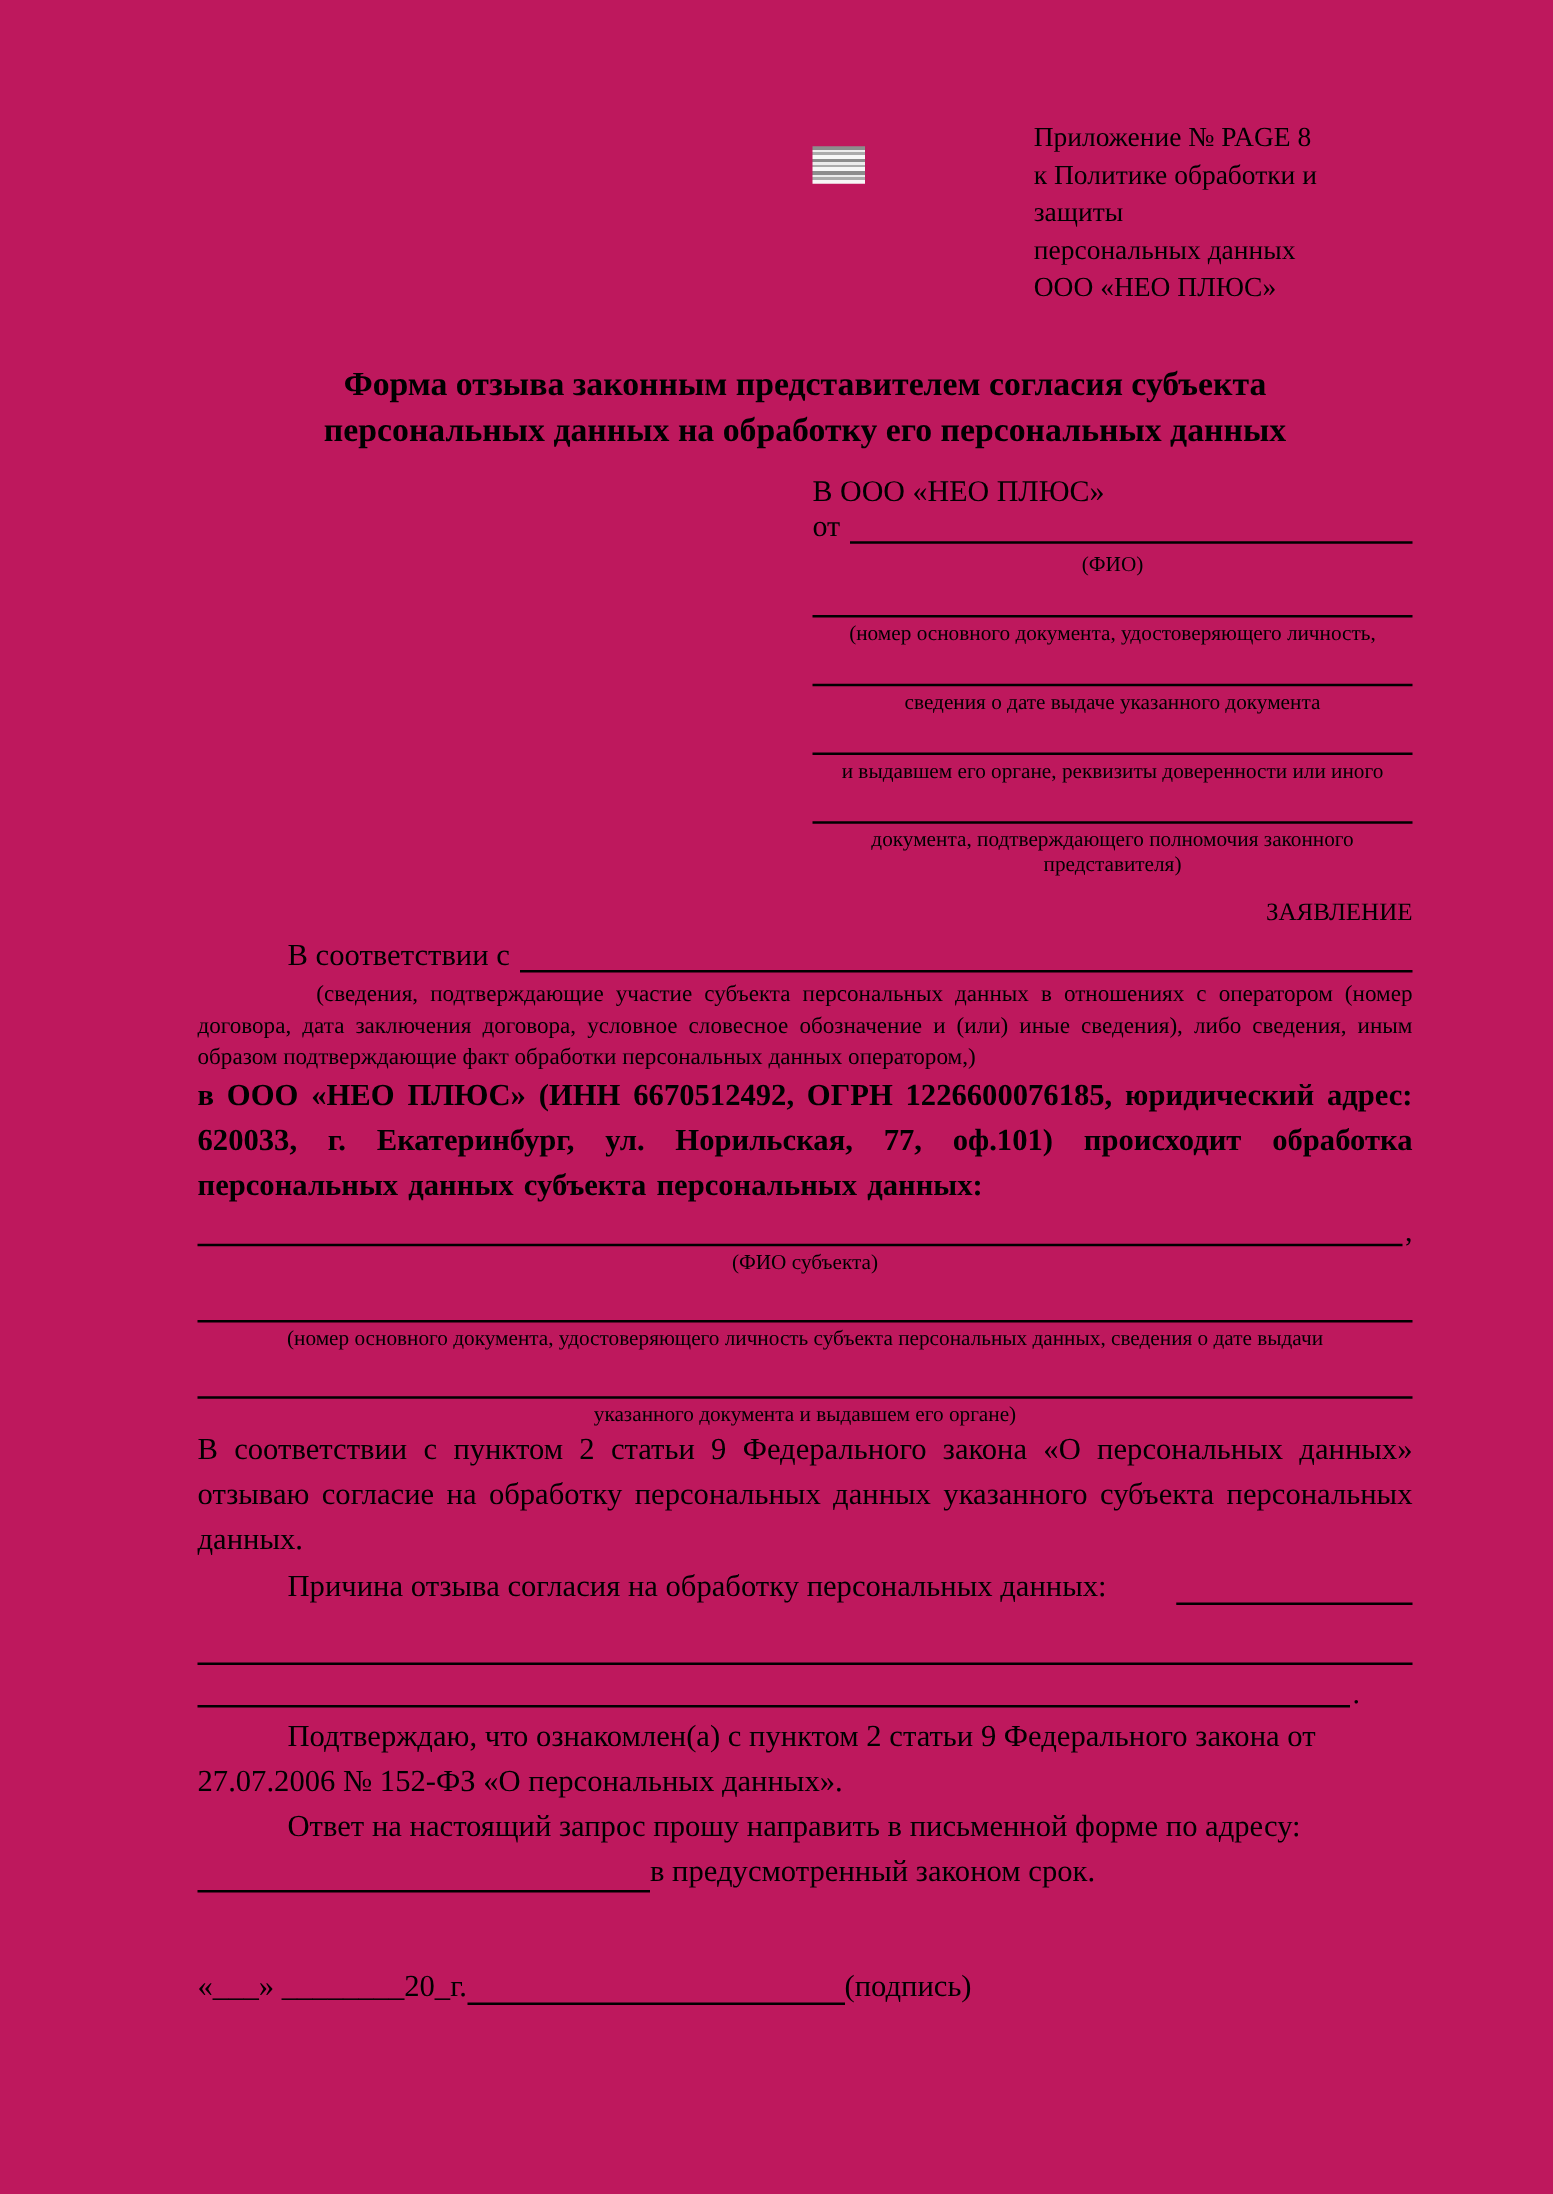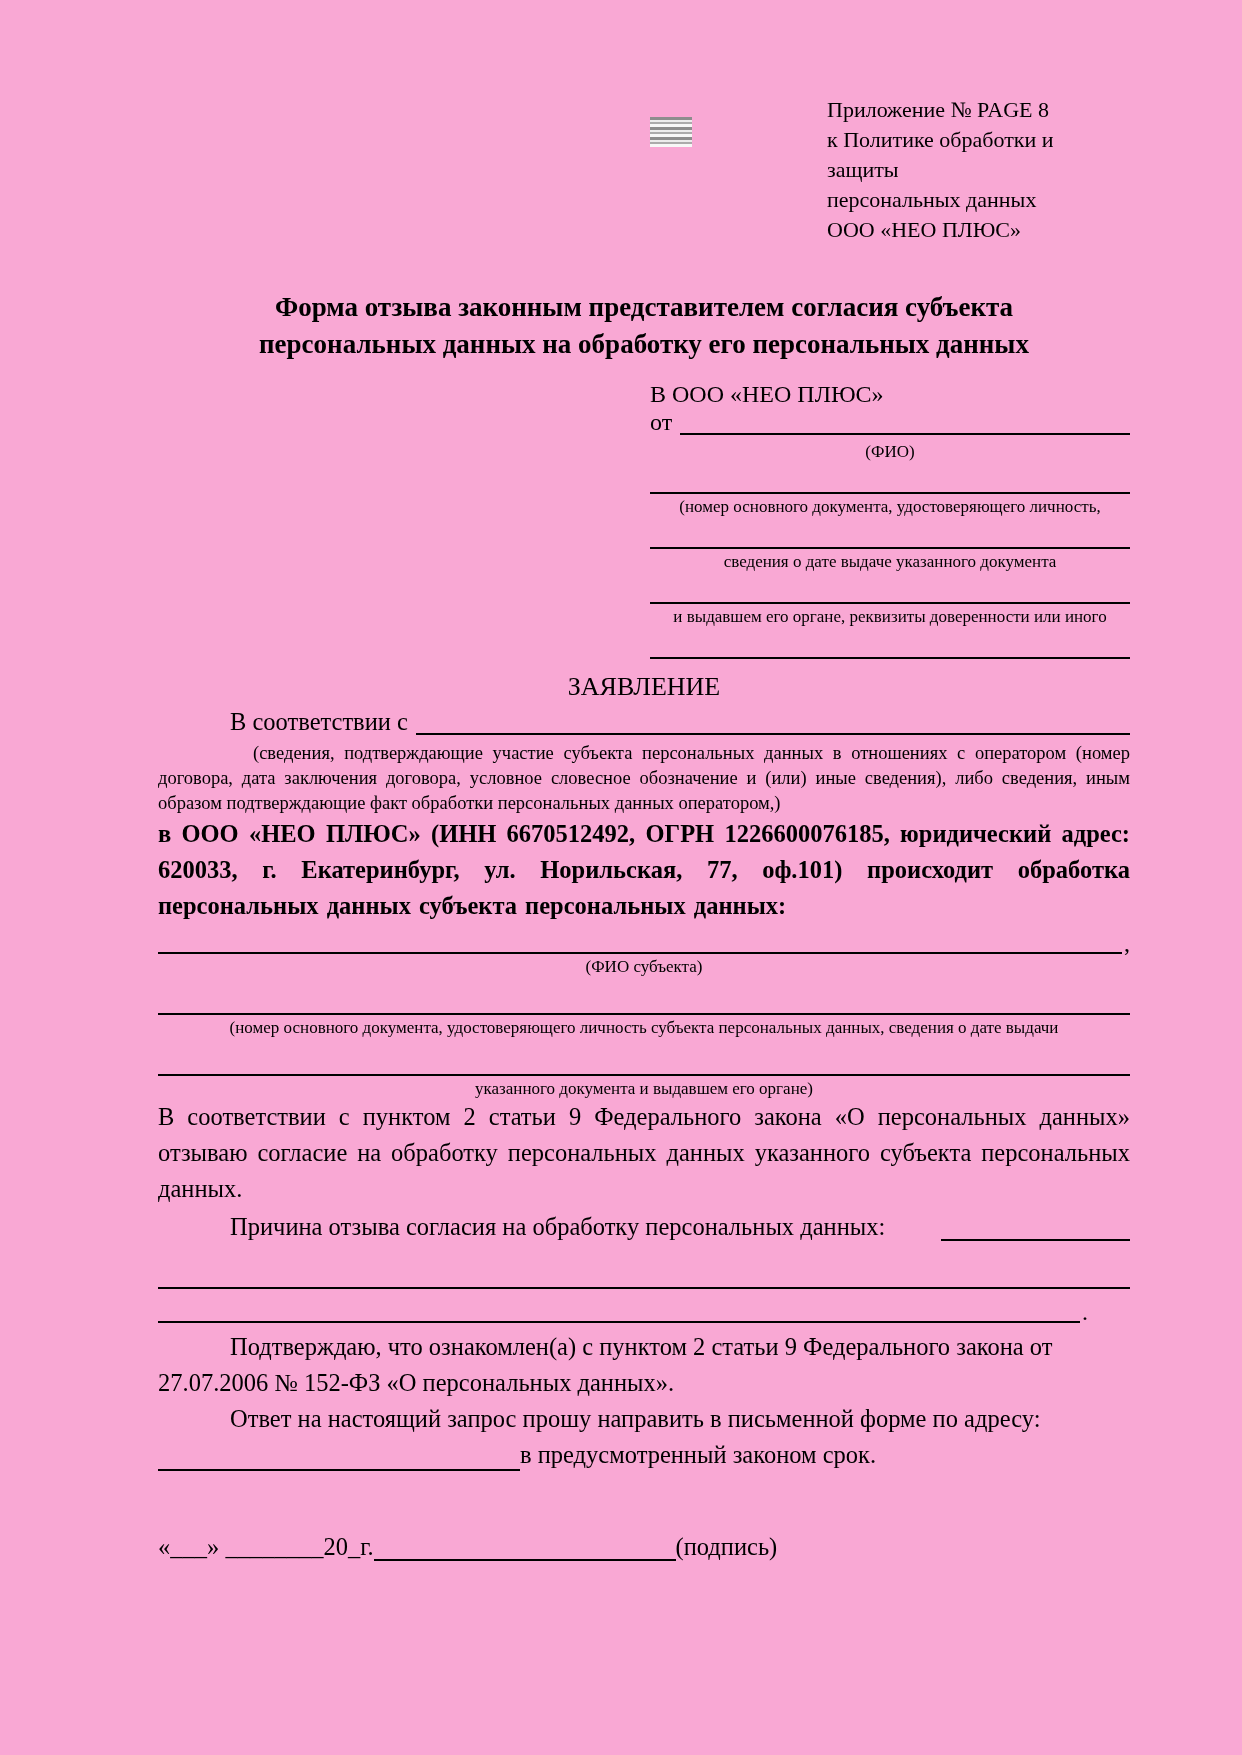--- a/index.html
+++ b/index.html
@@ -1,19 +1,19 @@
 <!DOCTYPE html>
 <html><head>
 <meta charset="utf-8">
 <style>
   html,body{margin:0;padding:0;background:#ffffff;}
   .page{
     position:relative;
     width:1242px;height:1755px;
-    background:#f9a8d4;color:#000;
+    background:#be185d;color:#000;
     font-family:"Liberation Serif","DejaVu Serif",serif;
     box-sizing:border-box;
     padding:95px 112px 0 158px;
     overflow:hidden;
   }
   
   .header-row{position:relative;height:122px;}
   .obj-icon{
     position:absolute;left:492px;top:22px;width:42px;height:30px;
     background:repeating-linear-gradient(180deg,#8d8d8d 0 3px,#ececec 3px 5px,#ababab 5px 7px,#f7f7f7 7px 10px);
@@ -23,21 +23,21 @@
   .doc-title{margin-top:72px;text-align:center;font-weight:bold;font-size:27px;line-height:37px;}
   
   .recipient{margin-left:492px;margin-top:16px;font-size:24px;}
   .r-line{line-height:30px;}
   .flexrow{display:flex;align-items:flex-start;}
   .fill{flex:1 1 auto;border-bottom:2px solid #000;height:24px;margin-left:8px;margin-bottom:4px;}
   .cap{font-size:17px;line-height:20px;text-align:center;padding-top:3px;}
   .field{margin-top:8px;}
   .field .line{border-bottom:2px solid #000;height:22px;}
   
-  .st-heading{margin-top:12px;text-align:center;font-size:26px;line-height:32px;}
+  .st-heading{margin-top:12px;text-align:right;font-size:20px;line-height:32px;}
   .para{font-size:24.5px;line-height:36px;}
   .accordance{display:flex;align-items:flex-end;margin-top:2px;}
   .accordance .lbl{padding-left:72px;white-space:nowrap;font-size:24.5px;line-height:34px;}
   .accordance .fill{height:26px;}
   .fineprint{font-size:18.5px;line-height:25px;text-align:justify;text-indent:95px;margin:2px 0 0 0;}
   .p-just{text-align:justify;margin:0;}
   .p-operator{word-spacing:2px;font-weight:bold;}
   .blankrow{display:flex;align-items:flex-end;margin-top:6px;}
   .blankrow .bline{flex:1 1 auto;border-bottom:2.5px solid #000;height:22px;}
   .blankrow .tail{font-size:24px;line-height:22px;padding-left:2px;}
@@ -91,20 +91,21 @@
     <div class="field">
       <div class="line"></div>
       <div class="cap">сведения о дате выдаче указанного документа</div>
     </div>
     <div class="field">
       <div class="line"></div>
       <div class="cap">и выдавшем его органе, реквизиты доверенности или иного</div>
     </div>
     <div class="field">
       <div class="line"></div>
+      <div class="cap">документа, подтверждающего полномочия законного представителя)</div>
     </div>
   </div>
 
   <div class="st-heading">ЗАЯВЛЕНИЕ</div>
 
   <div class="accordance">
     <span class="lbl">В соответствии с</span>
     <span class="fill"></span>
   </div>
 

